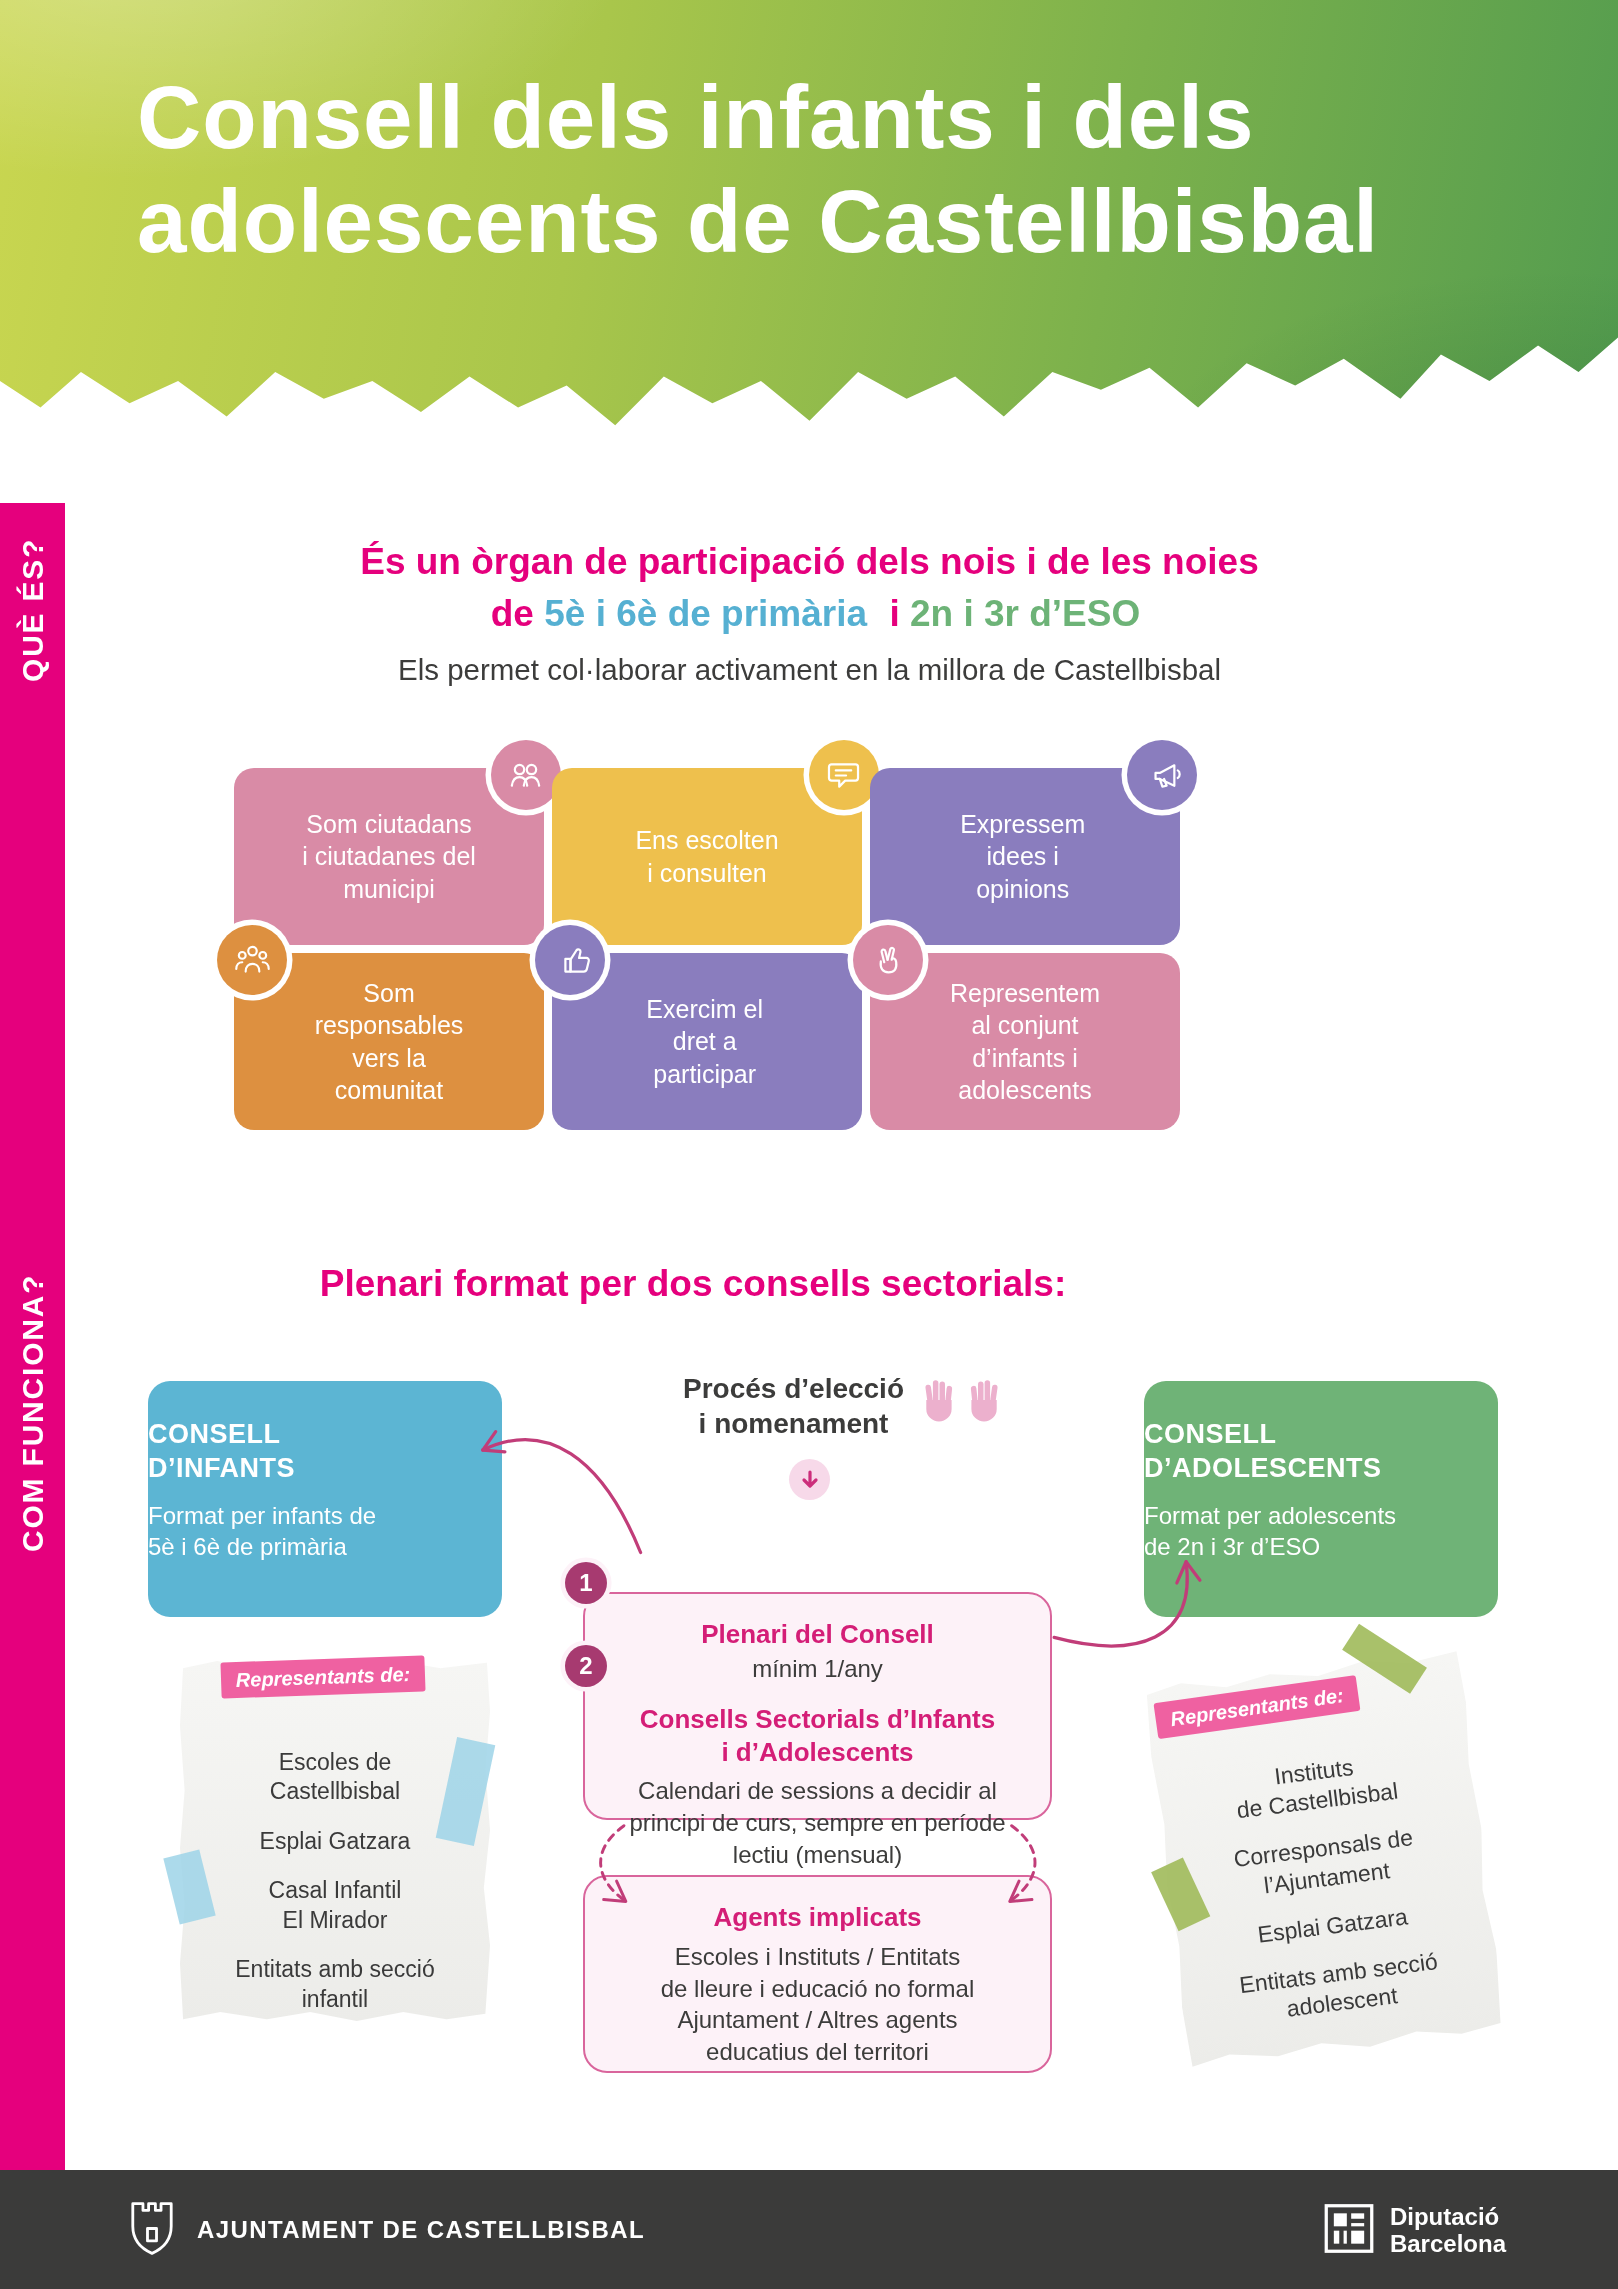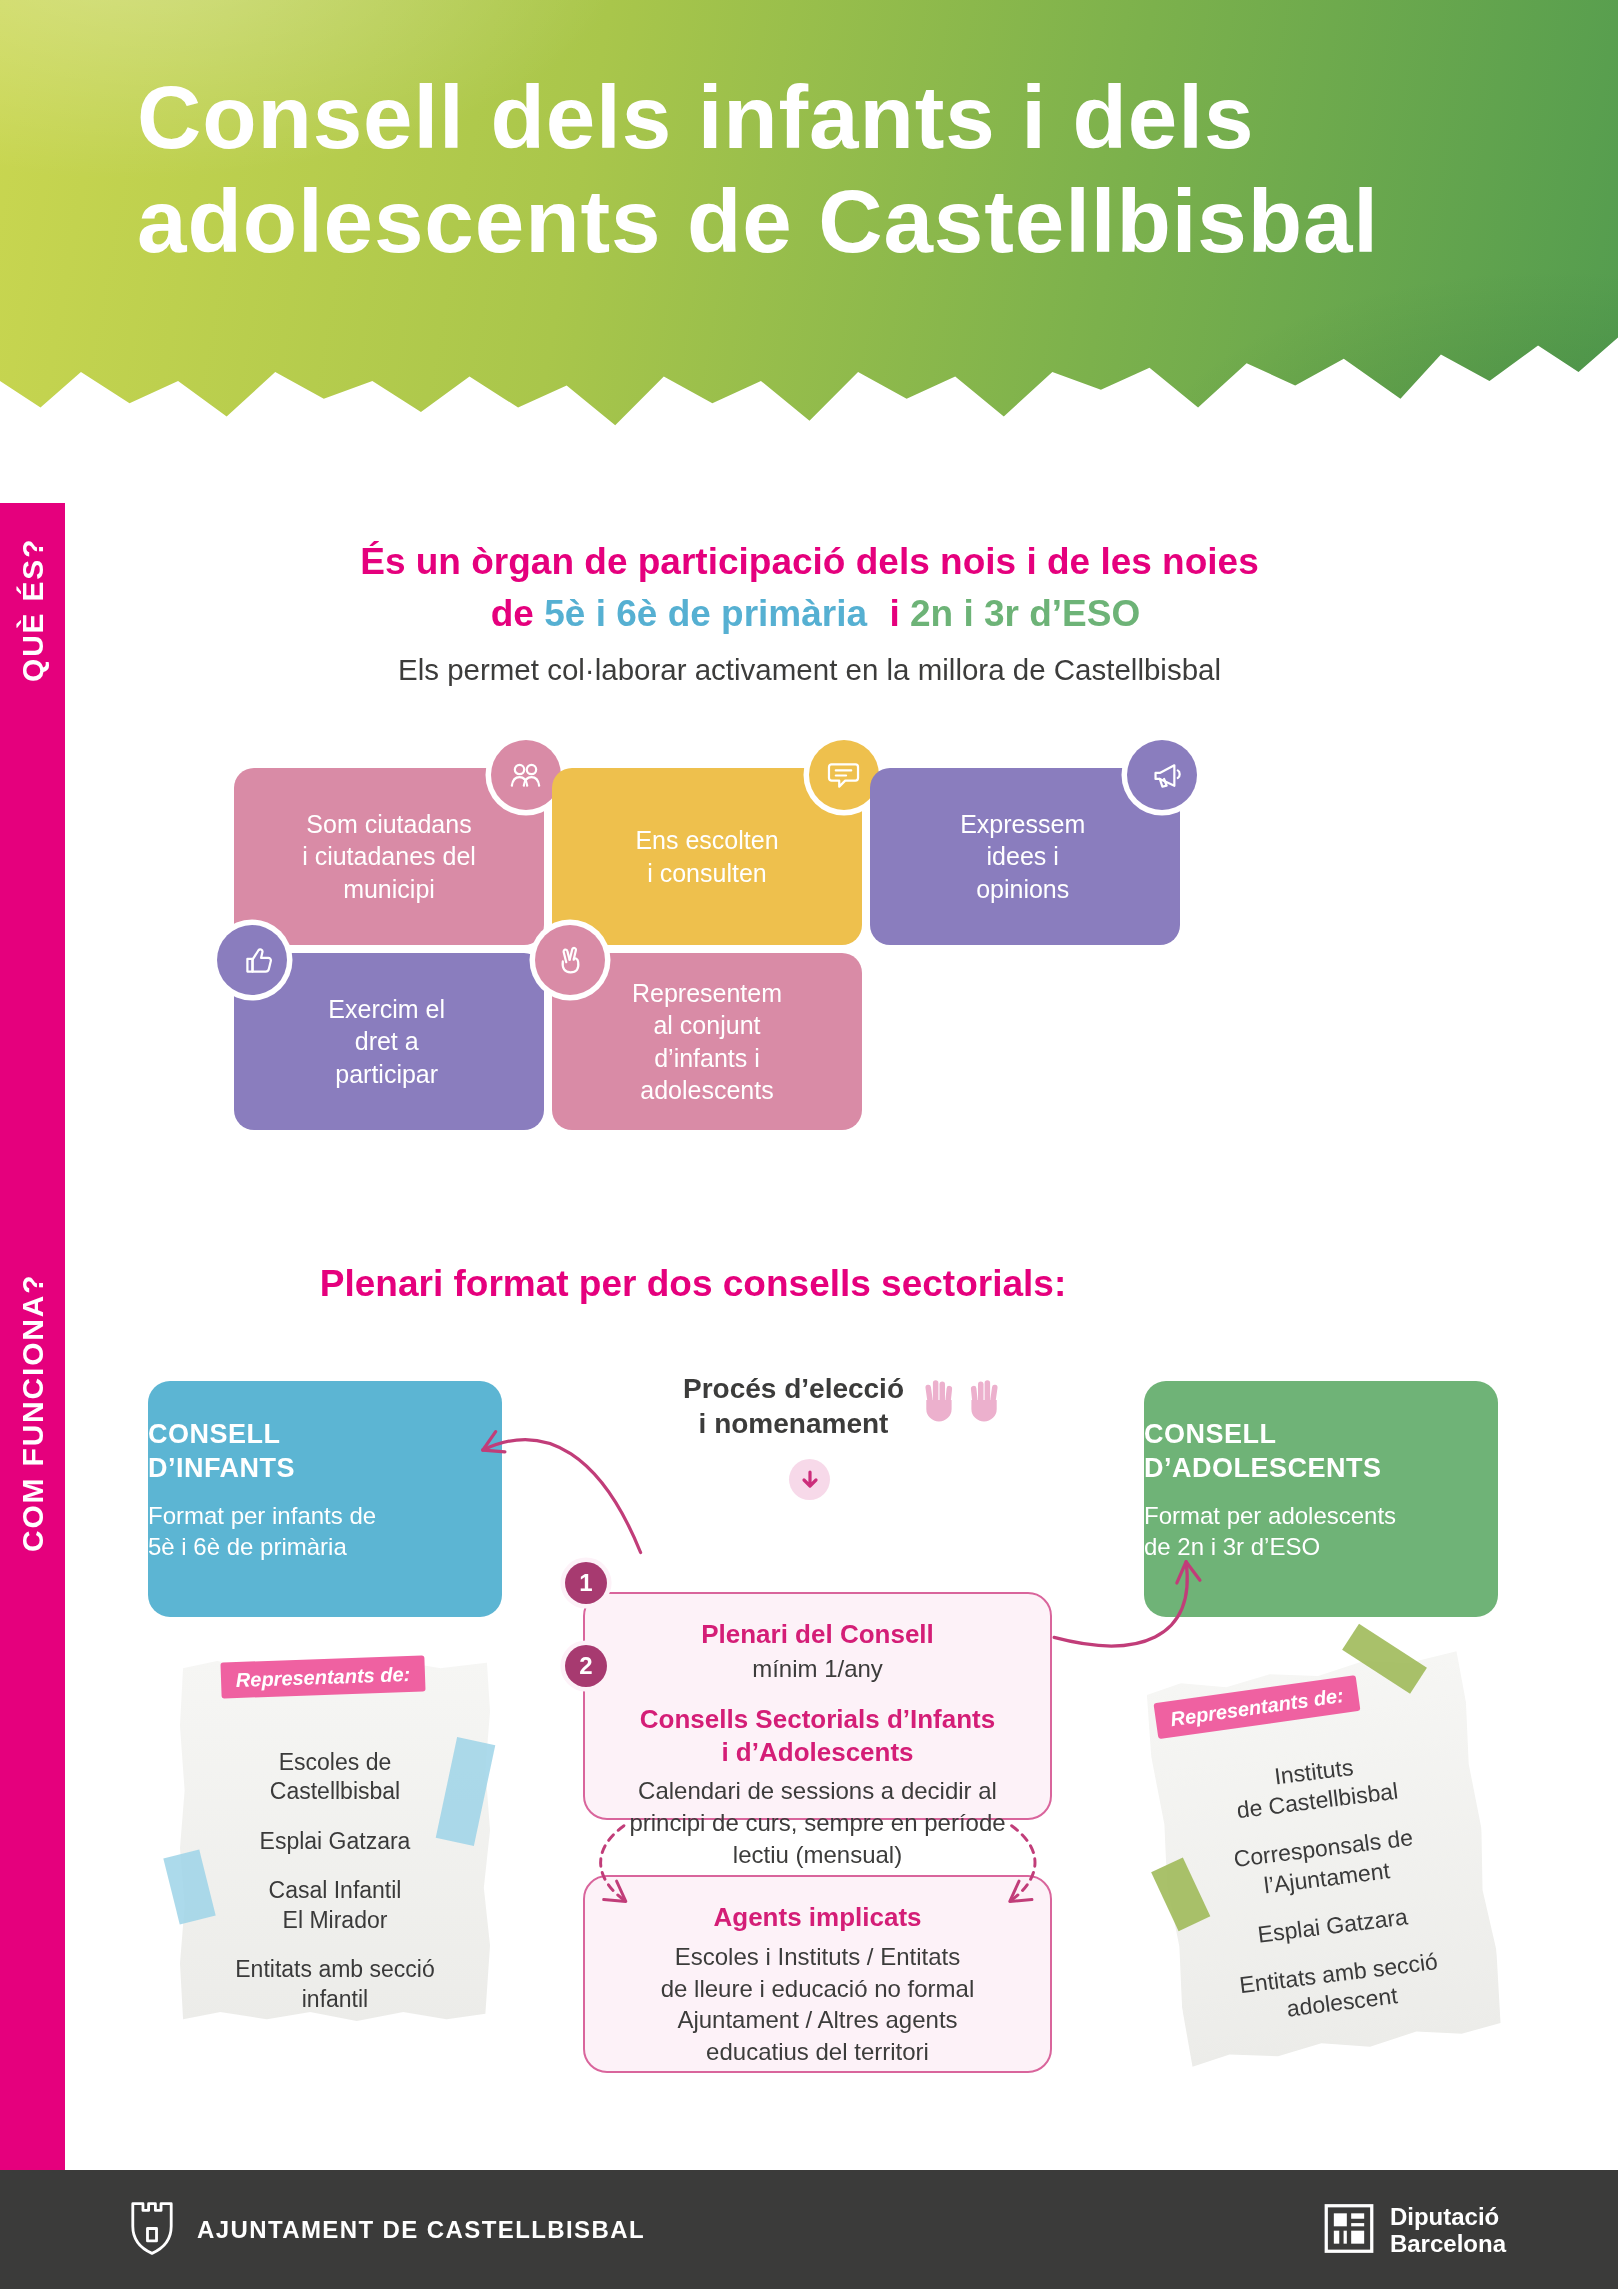--- a/index.html
+++ b/index.html
@@ -184,20 +184,37 @@
               <path d="M15 28l3 9 5-1-3-8"></path>
               <path d="M36 18c3 1.5 3 7.5 0 9"></path>
             </g>
           </svg>
       </span>
       <span class="card-text">Expressem
 idees i
 opinions</span>
     </div>
 
+    <div class="card bg-orange">
+      <span class="icon-circle ic-l bg-orange">
+        <svg width="41" height="41" viewBox="0 0 48 48">
+            <g fill="none" stroke="#fff" stroke-width="2.5" stroke-linecap="round">
+              <circle cx="24" cy="13" r="5"></circle>
+              <circle cx="12" cy="18" r="4"></circle>
+              <circle cx="36" cy="18" r="4"></circle>
+              <path d="M16 37c0-6 3.5-9 8-9s8 3 8 9"></path>
+              <path d="M5 34c0-5 3-8 7-8M43 34c0-5-3-8-7-8"></path>
+            </g>
+          </svg>
+      </span>
+      <span class="card-text">Som
+responsables
+vers la
+comunitat</span>
+    </div>
 
     <div class="card bg-purple">
       <span class="icon-circle ic-l bg-purple">
         <svg width="41" height="41" viewBox="0 0 48 48">
             <g fill="none" stroke="#fff" stroke-width="2.6" stroke-linejoin="round" stroke-linecap="round">
               <path d="M11 22h6v15h-6z"></path>
               <path d="M17 35V23l7-11a2.6 2.6 0 014.7 1.8L27 21h8.5a3 3 0 012.9 3.7l-2.2 9A4 4 0 0132.3 37H17z"></path>
             </g>
           </svg>
       </span>

